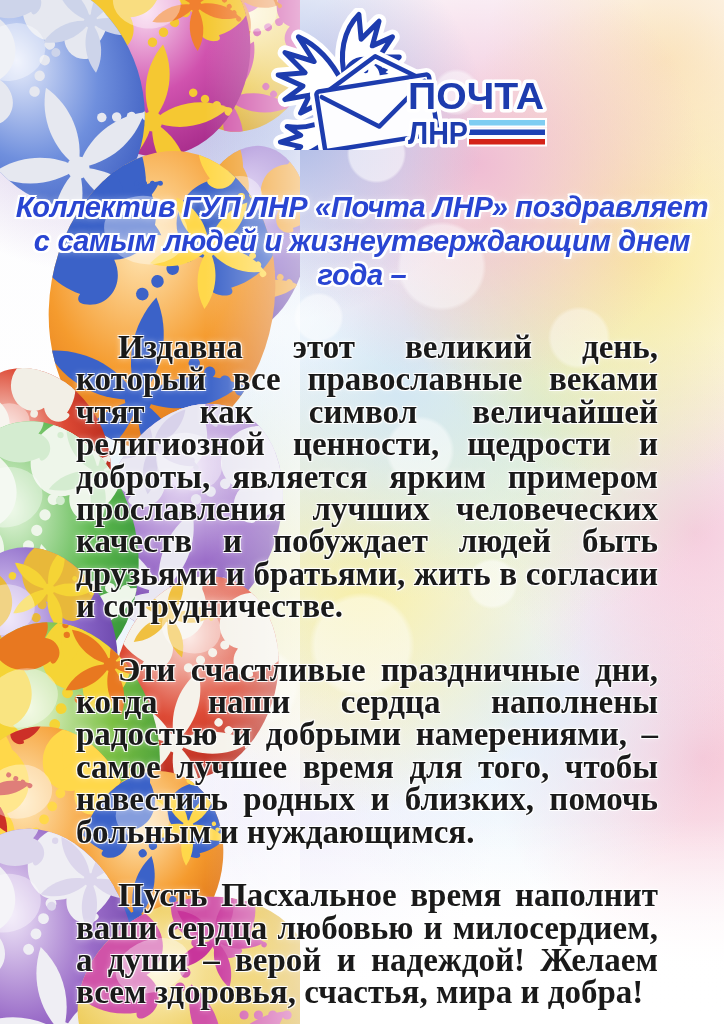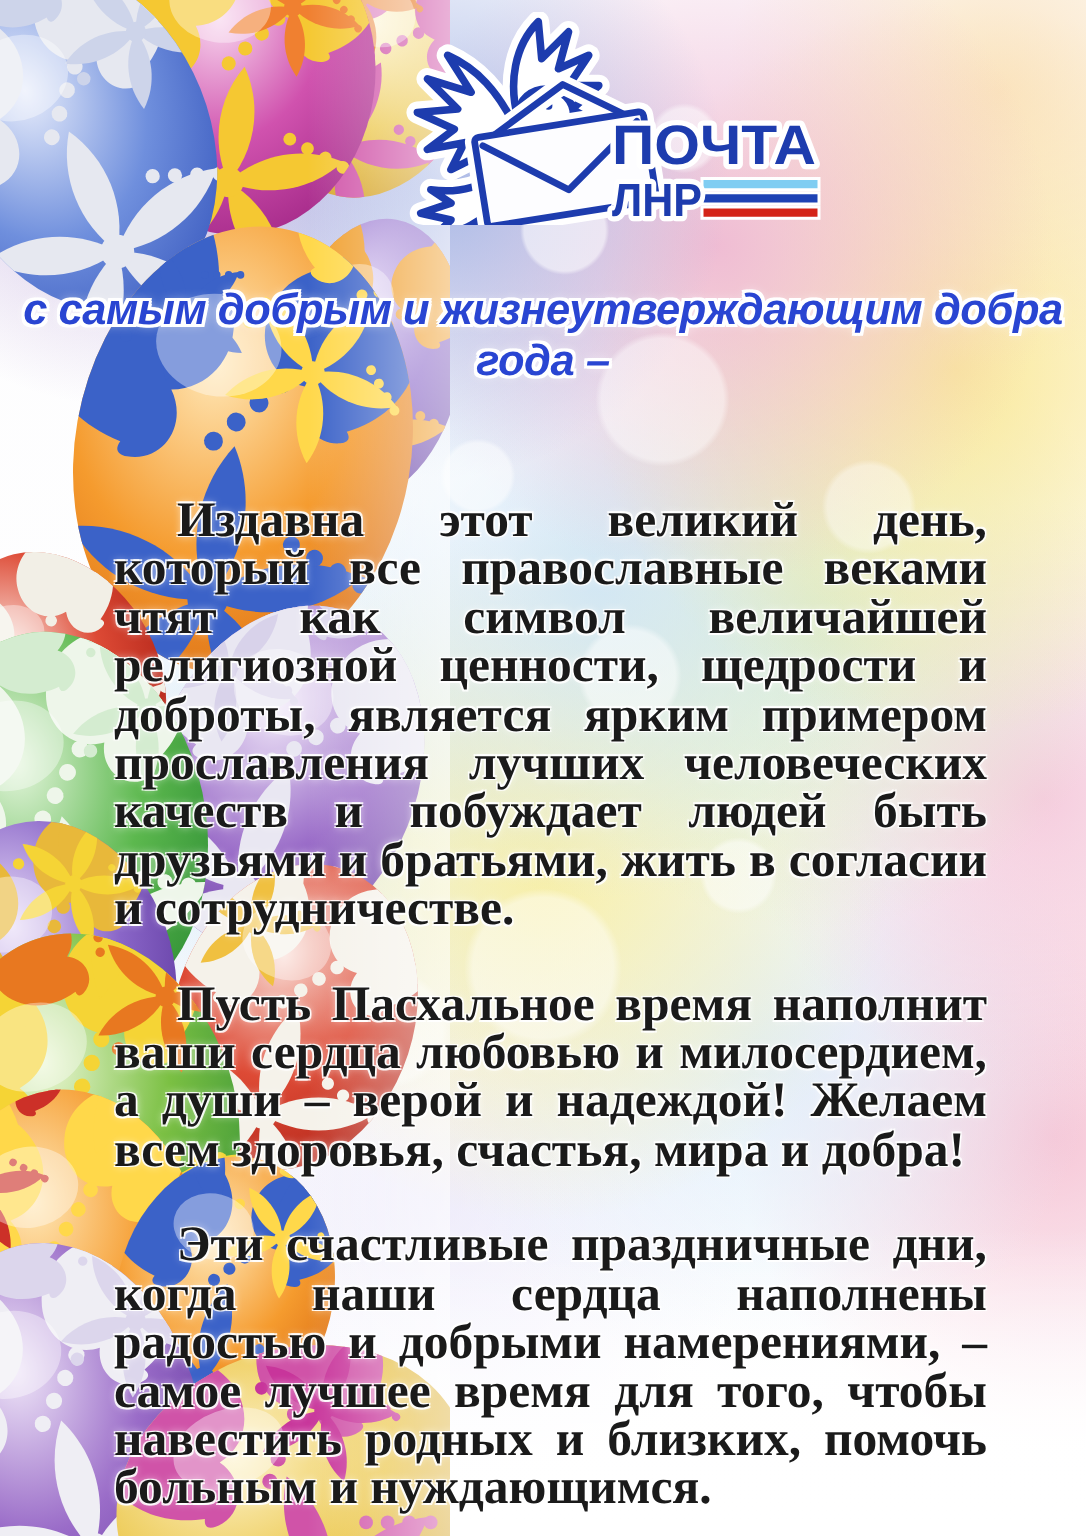--- a/index.html
+++ b/index.html
@@ -365,22 +365,23 @@
     <g>
       <rect x="198" y="111" width="78" height="7.5" fill="#7fcdf2" stroke="#fff" stroke-width="2"></rect>
       <rect x="198" y="120.5" width="78" height="7.5" fill="#1e42b4" stroke="#fff" stroke-width="2"></rect>
       <rect x="198" y="130" width="78" height="7.5" fill="#d42318" stroke="#fff" stroke-width="2"></rect>
     </g>
     <text class="logo-text" x="138" y="101" font-size="37" textLength="136" lengthAdjust="spacingAndGlyphs">ПОЧТА</text>
     <text class="logo-text" x="138" y="136" font-size="31" textLength="60" lengthAdjust="spacingAndGlyphs">ЛНР</text>
   </svg>
 
   <div class="headline">
-    <div>с самым добрым и жизнеутверждающим добра года –</div>
+    <div>Коллектив ГУП ЛНР «Почта ЛНР» поздравляет</div>
+    <div>с самым людей и жизнеутверждающим днем года –</div>
   </div>
 
   <div class="body-text">
     <p>Издавна этот великий день, который все православные веками чтят как символ величайшей религиозной ценности, щедрости и доброты, является ярким примером прославления лучших человеческих качеств и побуждает людей быть друзьями и братьями, жить в согласии и сотрудничестве.</p>
+    <p>Эти счастливые праздничные дни, когда наши сердца наполнены радостью и добрыми намерениями, – самое лучшее время для того, чтобы навестить родных и близких, помочь больным и нуждающимся.</p>
     <p>Пусть Пасхальное время наполнит ваши сердца любовью и милосердием, а души – верой и надеждой! Желаем всем здоровья, счастья, мира и добра!</p>
-    <p>Эти счастливые праздничные дни, когда наши сердца наполнены радостью и добрыми намерениями, – самое лучшее время для того, чтобы навестить родных и близких, помочь больным и нуждающимся.</p>
   </div>
 
 </div>
 
 </body></html>

